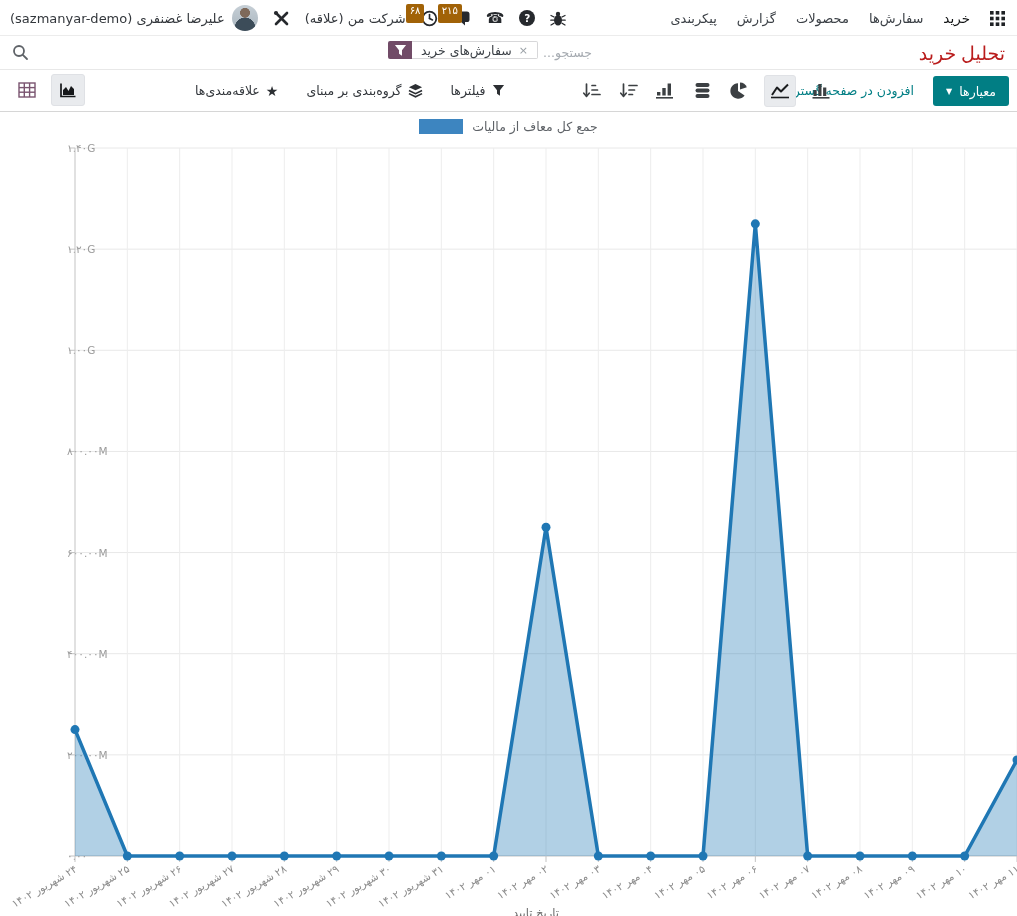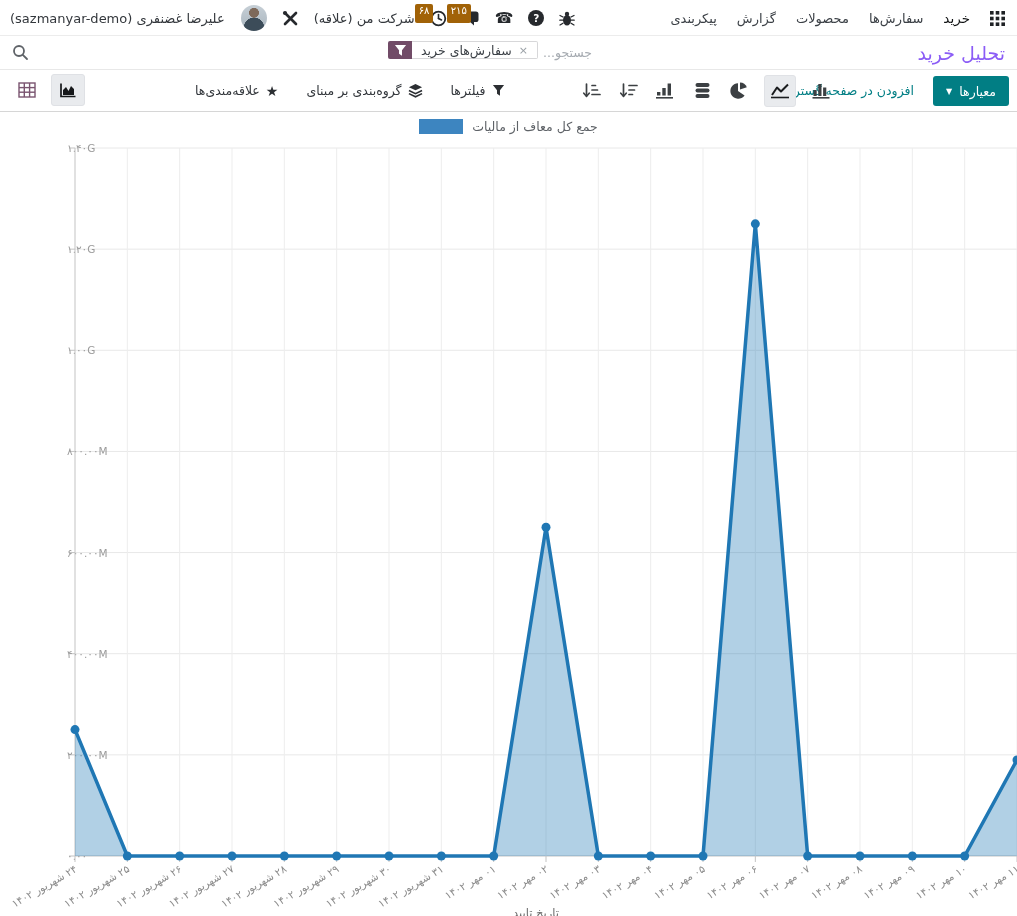--- a/index.html
+++ b/index.html
@@ -10,21 +10,21 @@
   
   .topbar { position:absolute; top:0; left:0; right:0; height:36px; background:#fff;
             border-bottom:1px solid #ececec; z-index:5; }
   .nav { position:absolute; right:0; top:0; height:36px; display:flex; align-items:center;
          gap:20px; padding:0 12px; direction:rtl; }
   .nav .navitem { font-size:13px; color:#3b4046; text-decoration:none; white-space:nowrap; cursor:pointer; }
   .nav .navitem.root { font-weight:normal; color:#0f1112; font-size:13.5px; }
   .apps { display:inline-flex; align-items:center; }
   .systray { position:absolute; left:10px; top:0; height:36px; display:flex; align-items:center;
              gap:15px; direction:ltr; }
-  .user { display:flex; align-items:center; gap:16px; direction:ltr; cursor:pointer; }
+  .user { display:flex; align-items:center; gap:7px; direction:ltr; cursor:pointer; }
   .uname { font-size:13px; color:#33373c; direction:rtl; }
   .avatar { width:26px; height:26px; border-radius:50%; flex:0 0 auto;
             background:
               radial-gradient(circle at 50% 30%, #7e695a 0 21%, transparent 23%),
               radial-gradient(circle at 50% 88%, #3c4c59 0 38%, transparent 40%),
               linear-gradient(#c6cfd6,#a9b5be); }
   .ticon { position:relative; display:inline-flex; align-items:center; justify-content:center;
            cursor:pointer; color:#26292d; }
   .glyph { font-size:15px; line-height:1; }
   .company { font-size:13px; color:#33373c; cursor:pointer; white-space:nowrap; }
@@ -40,21 +40,21 @@
   .magnifier { position:absolute; left:12px; top:8px; cursor:pointer; }
   .facet { position:absolute; left:388px; top:5px; display:flex; direction:ltr; align-items:stretch; height:18px; }
   .facet-icon { width:24px; background:#714b67; display:inline-flex; align-items:center;
                 justify-content:center; border-radius:2px 0 0 2px; }
   .facet-value { display:flex; direction:ltr; align-items:center; gap:7px; border:1px solid #d7d7d9;
                  border-left:none; padding:0 9px; font-size:12.5px; color:#3b4046;
                  border-radius:0 2px 2px 0; background:#fff; cursor:pointer; }
   .facet-x { color:#9aa0a6; font-size:11px; cursor:pointer; }
   .search-ph { position:absolute; left:543px; top:9px; font-size:12.5px; color:#a6abb1; cursor:text; }
   .title { position:absolute; right:12px; top:6px; font-size:19px; font-weight:normal;
-           color:#8b5cf6; white-space:nowrap; }
+           color:#b91c1c; white-space:nowrap;font-family:Liberation Serif, serif; }
 
   
   .toolbar { position:absolute; top:70px; left:0; right:0; height:42px; background:#fff;
              border-bottom:1px solid #d6d6d6; z-index:4; }
   .measures { position:absolute; right:8px; top:6px; height:30px; border:none; color:#fff;
               font-size:12.5px; padding:0 13px; border-radius:3px; cursor:pointer;
               display:flex; align-items:center; gap:7px; font-family:inherit; }
   .measures .caret { font-size:8px; }
   .insert { position:absolute; right:103px; top:13px; font-size:12.5px; text-decoration:none;
             cursor:pointer; white-space:nowrap; }

